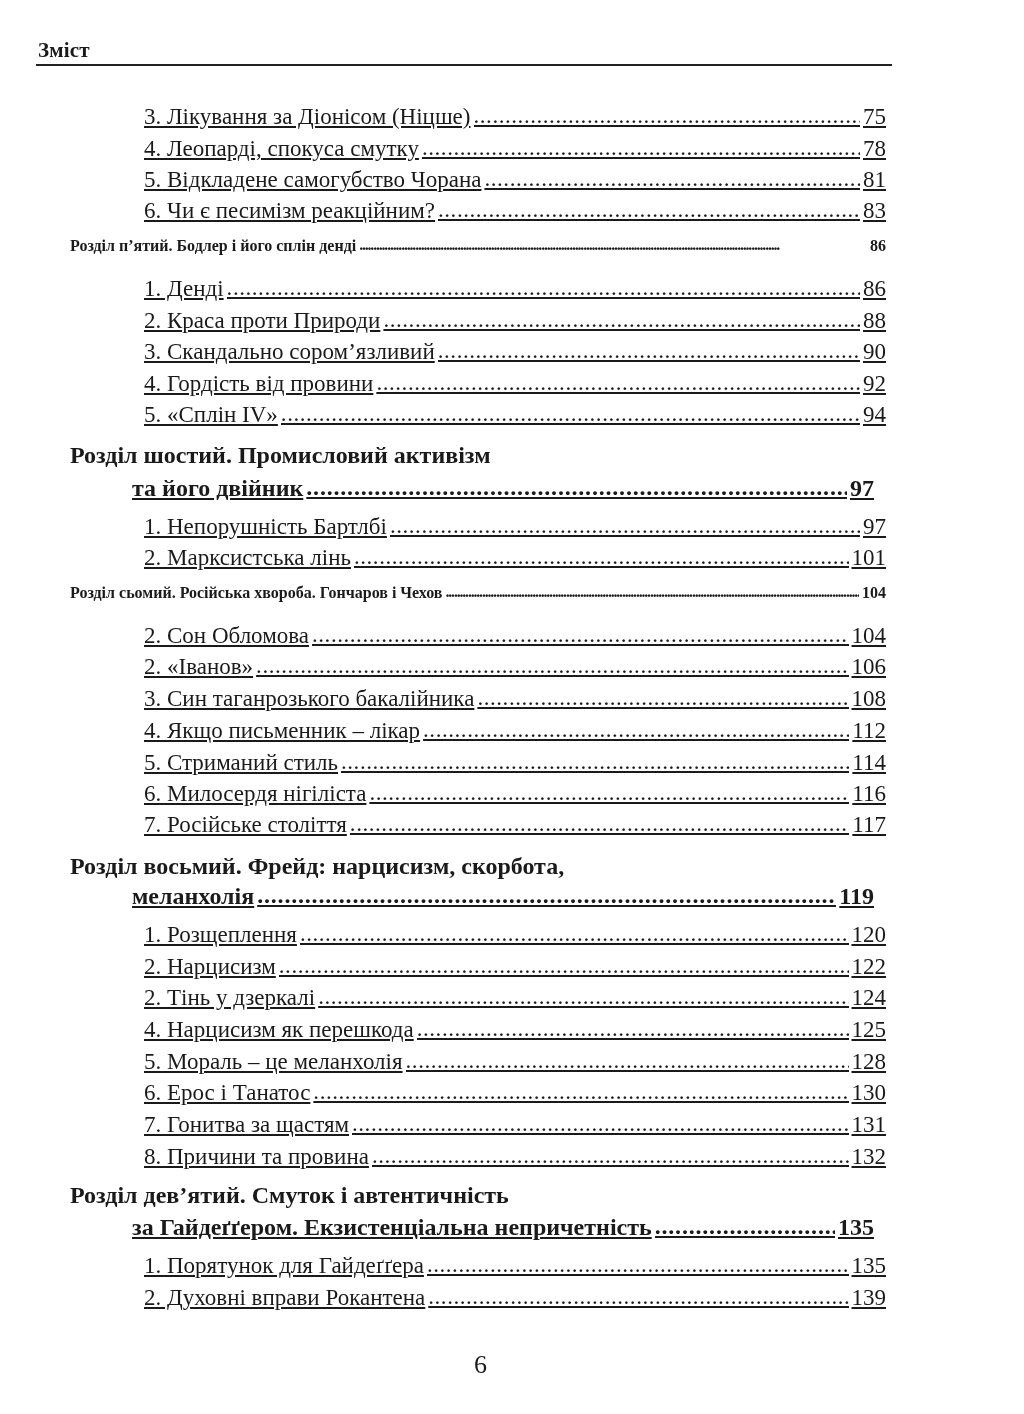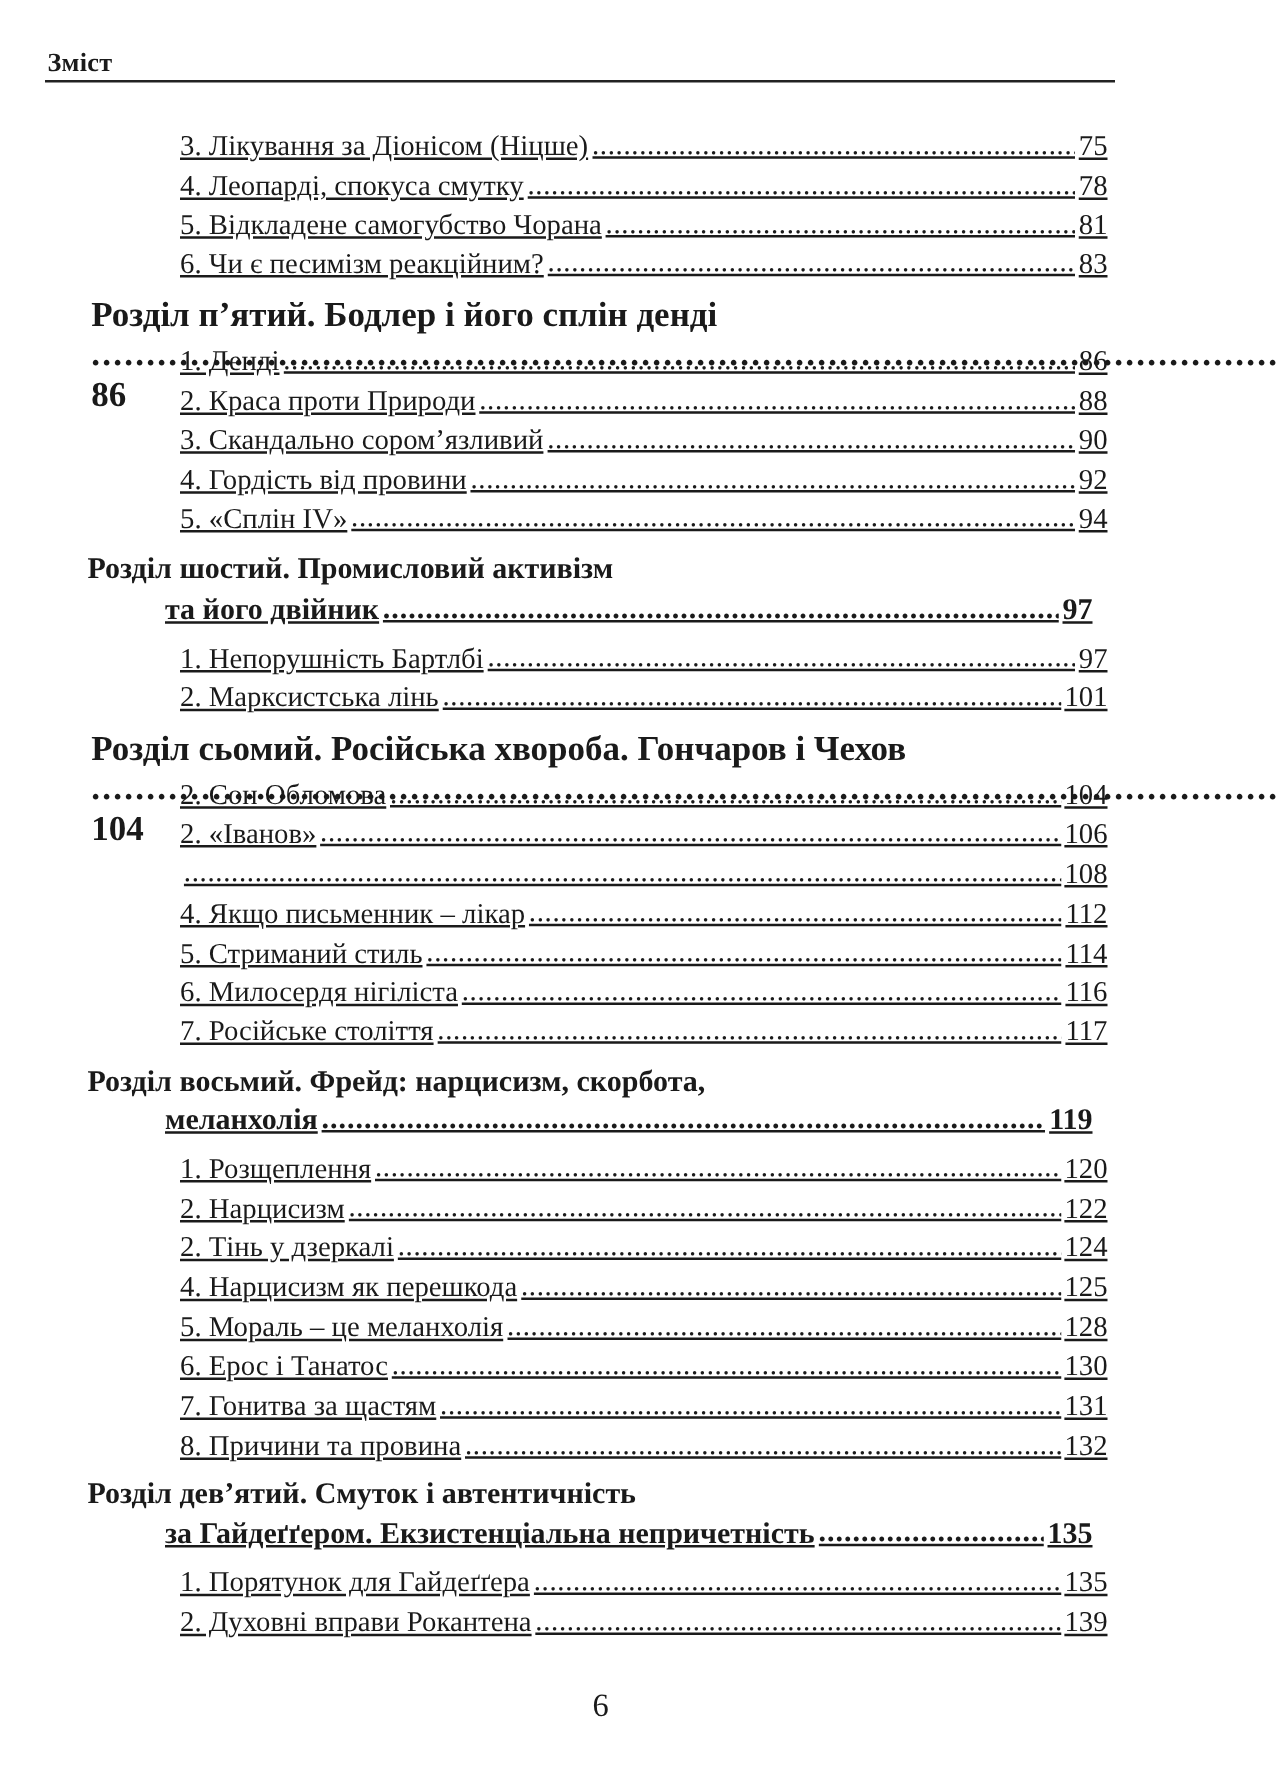--- a/index.html
+++ b/index.html
@@ -58,23 +58,22 @@
     .row .page { flex: 0 0 auto; text-align: right; }
     .sub {
       left: 144px;
       width: 742px;
       font-size: 23px;
       text-decoration: underline;
     }
     .chap {
       left: 70px;
       width: 816px;
-      font-size: 28px;
-      font-weight: bold;
-      flex-direction: column;
+      font-size: 16px;
+      font-weight: bold;
     }
     .chap-line1 {
       position: absolute;
       left: 70px;
       font-size: 24px;
       font-weight: bold;
       white-space: nowrap;
     }
     .chap-cont {
       left: 132px;
@@ -176,20 +175,21 @@
     <span class="label">2. Сон Обломова</span>
     <span class="leader"></span>
     <span class="page">104</span>
   </div>
   <div class="row sub" style="top:654px">
     <span class="label">2. «Іванов»</span>
     <span class="leader"></span>
     <span class="page">106</span>
   </div>
   <div class="row sub" style="top:686px">
+    <span class="label">3. Син таганрозького бакалійника</span>
     <span class="leader"></span>
     <span class="page">108</span>
   </div>
   <div class="row sub" style="top:718px">
     <span class="label">4. Якщо письменник – лікар</span>
     <span class="leader"></span>
     <span class="page">112</span>
   </div>
   <div class="row sub" style="top:750px">
     <span class="label">5. Стриманий стиль</span>

